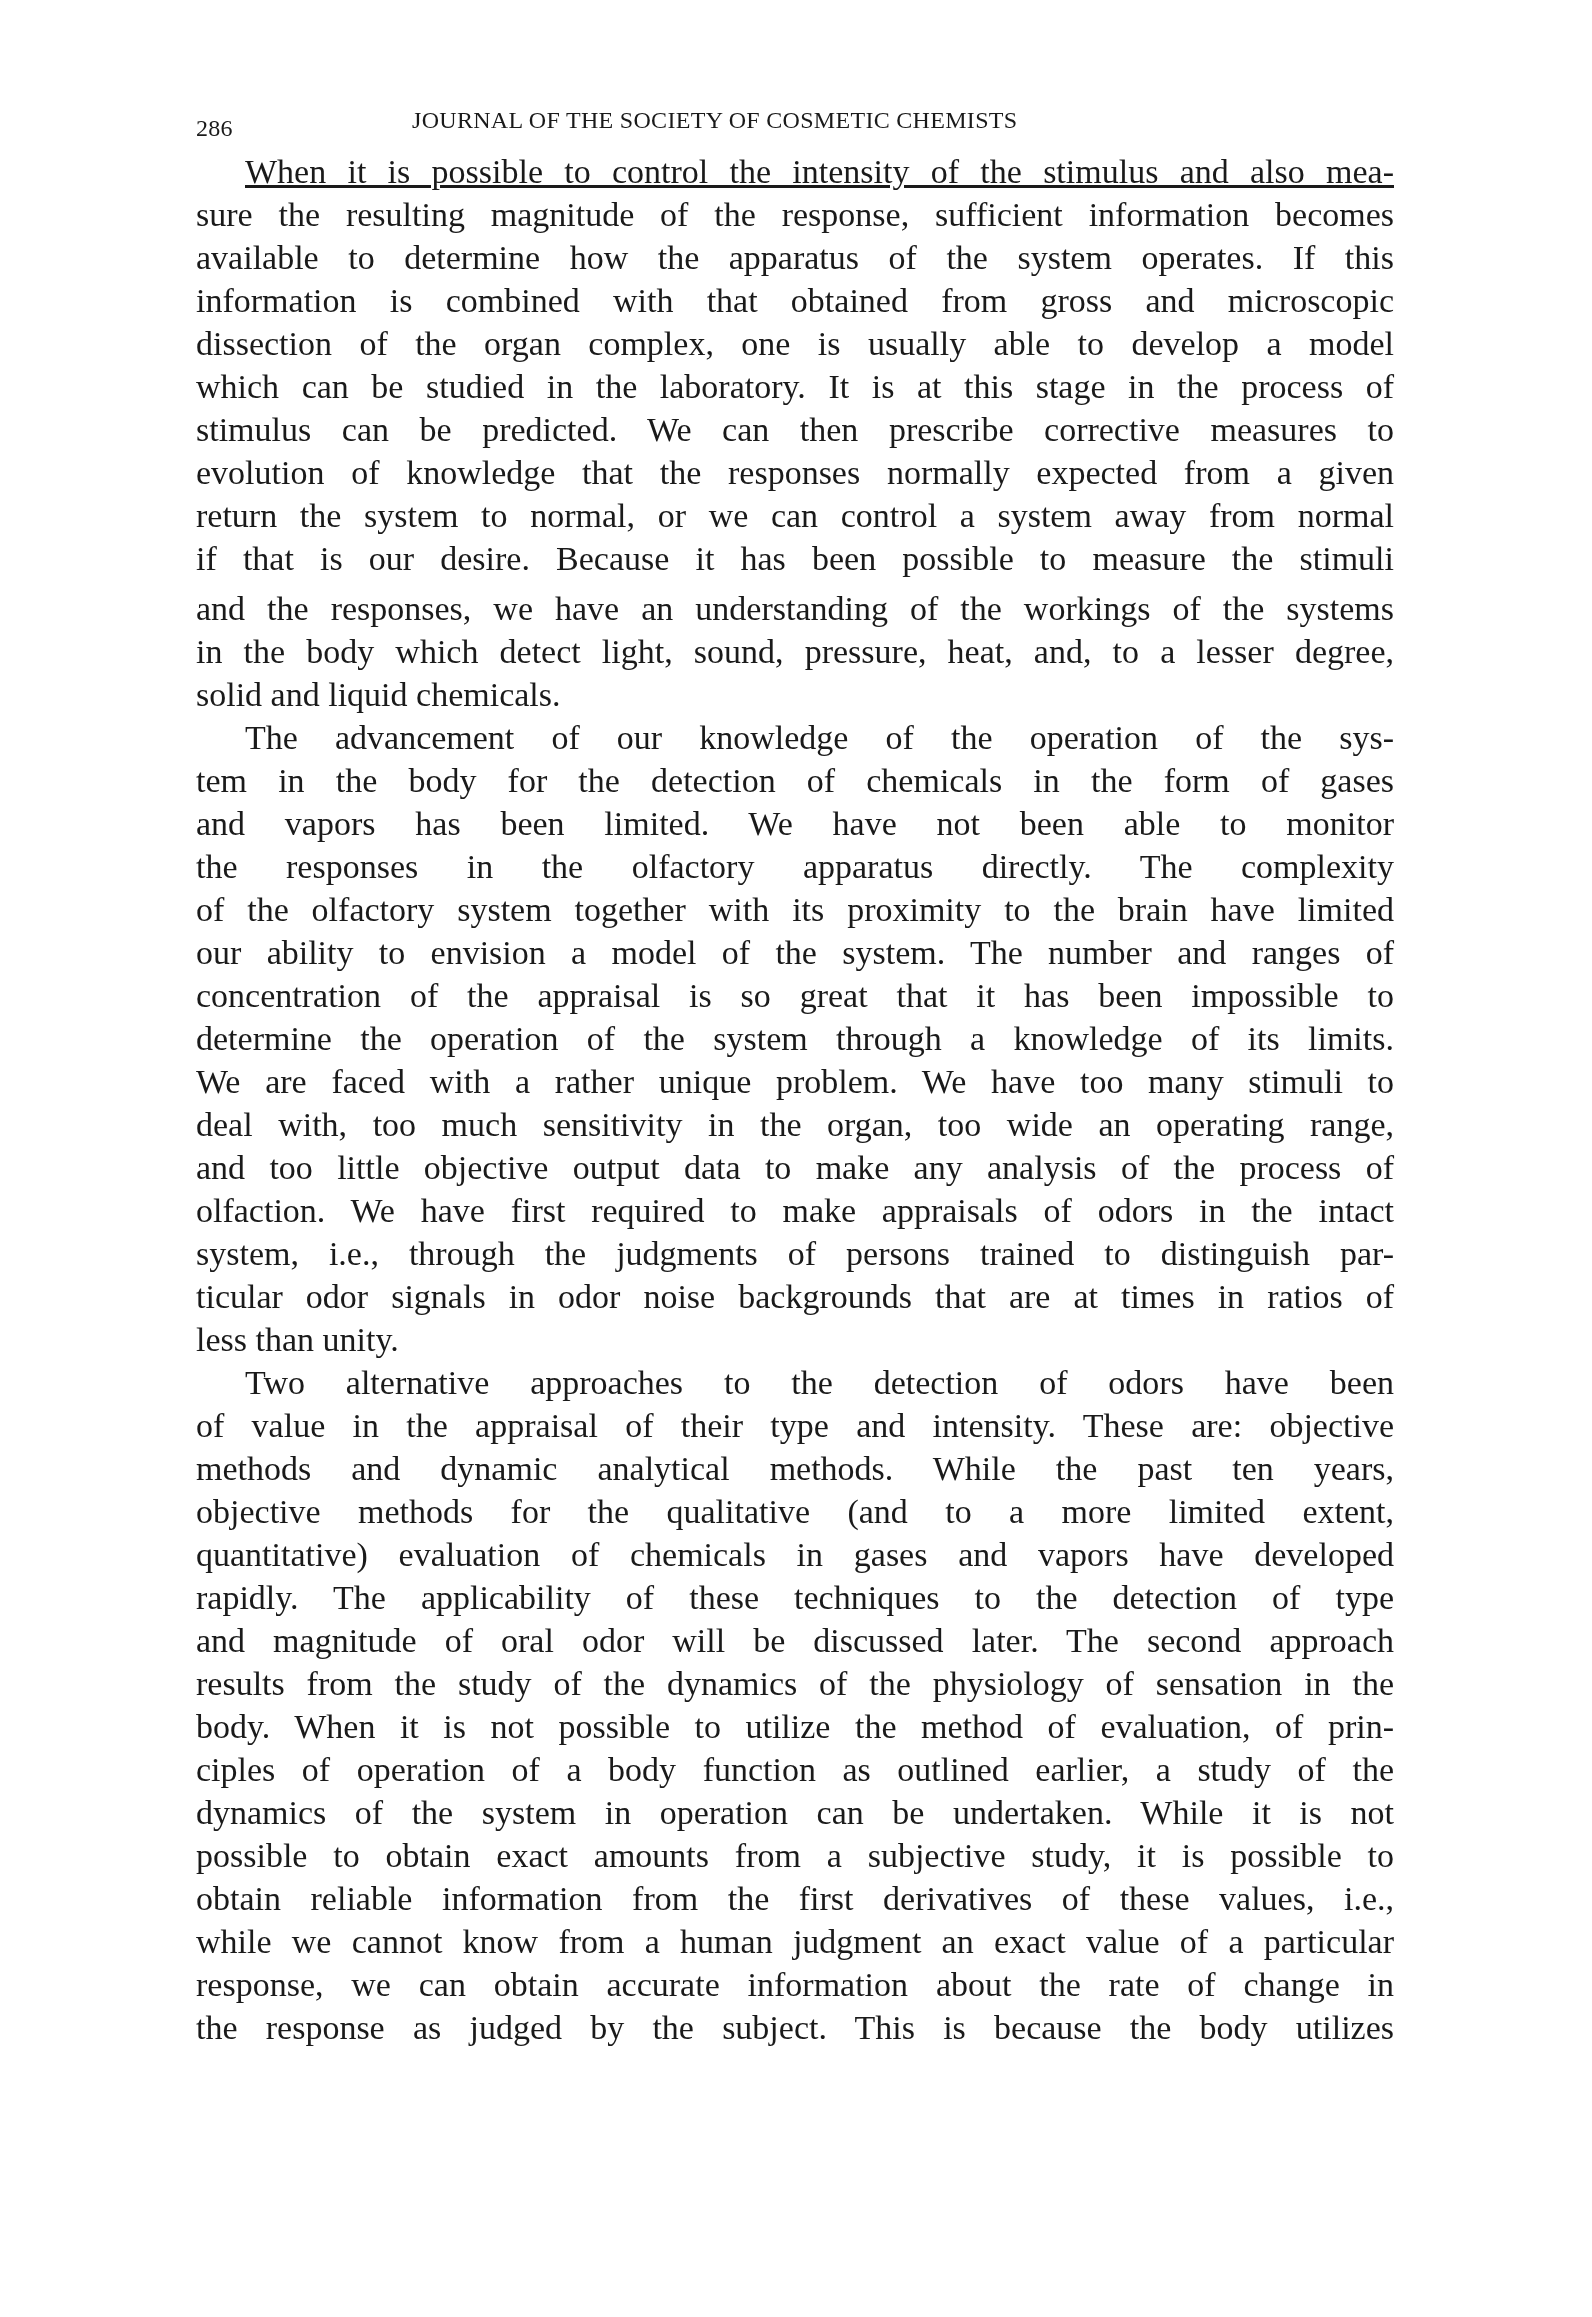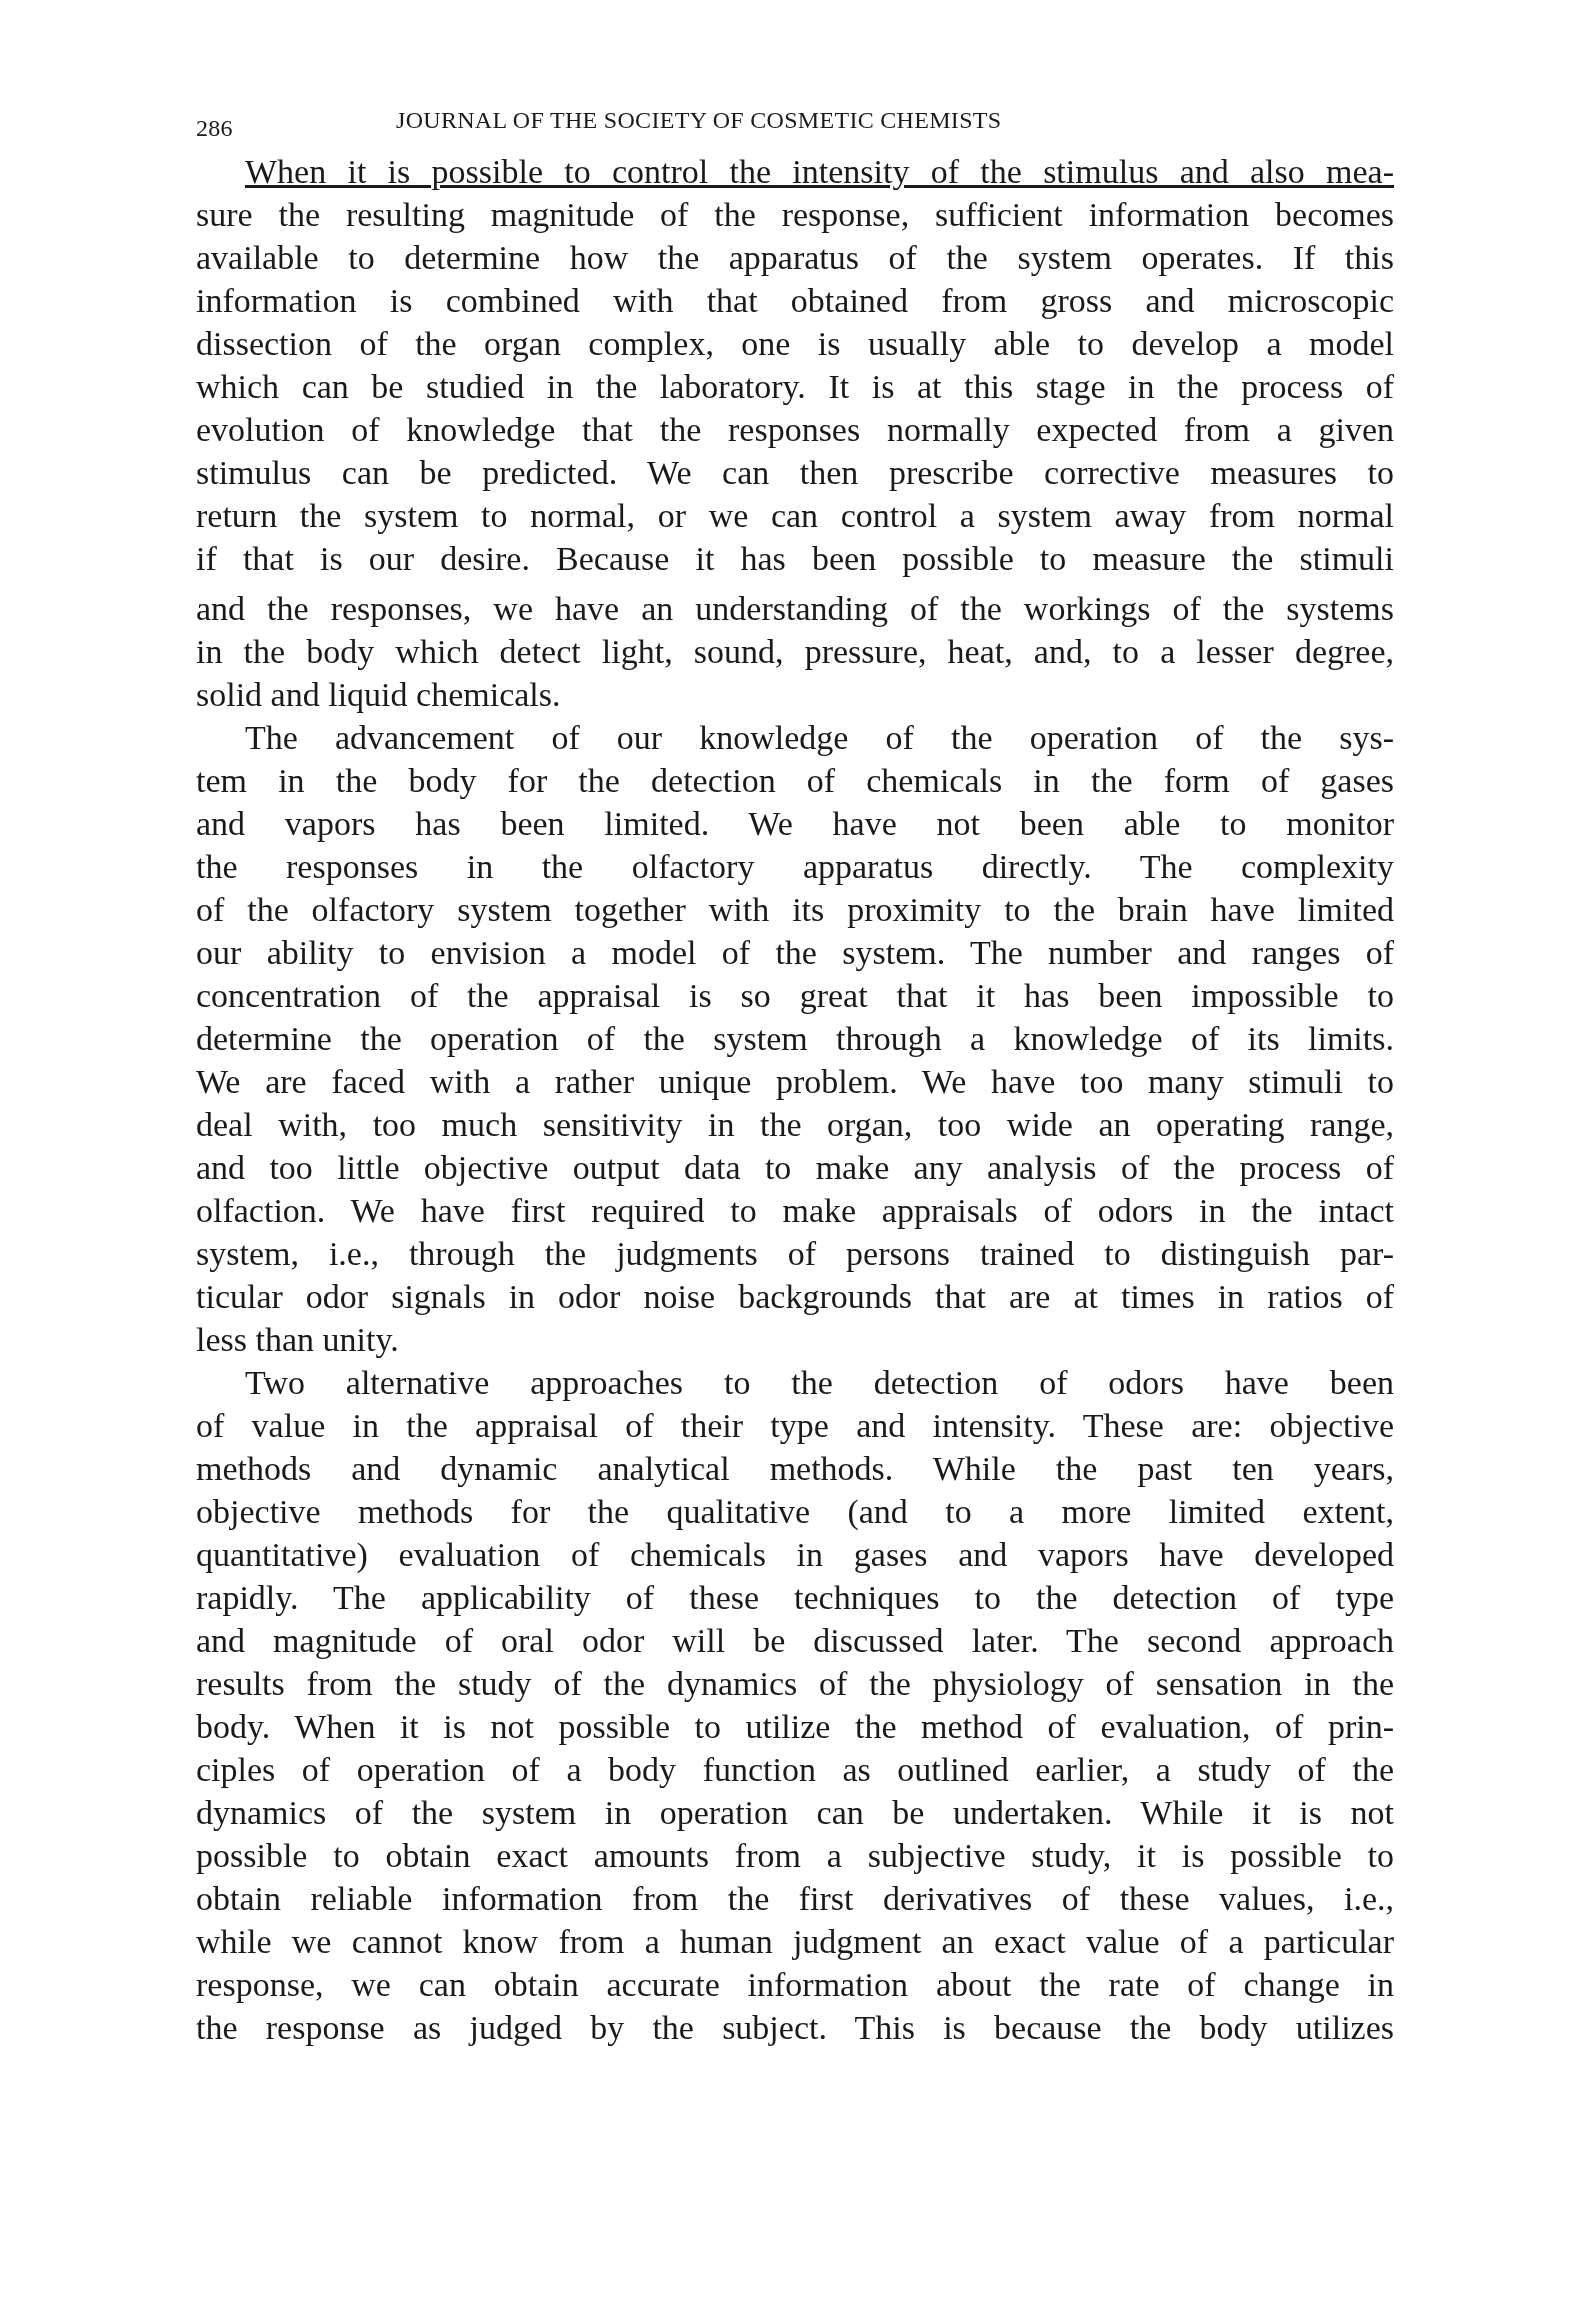--- a/index.html
+++ b/index.html
@@ -1,20 +1,20 @@
 <!DOCTYPE html>
 <html style="font-size:15px"><head>
 <meta charset="utf-8">
 <style>
   html, body { margin: 0; padding: 0; background: #ffffff; }
   body { width: 1593px; height: 2318px; position: relative; overflow: hidden; color: #1a1a1a; }
   .header { position: absolute; top: 107px; left: 196px; width: 1198px; height: 38px;
             font-family: "Liberation Serif", "DejaVu Serif", serif; font-size: 24px; letter-spacing: 0.3px; }
   .page-num { position: absolute; left: 0; top: 8px; }
-  .journal { position: absolute; left: 200px; top: 0; }
+  .journal { position: absolute; left: 216px; top: 0; }
   .body-text { position: absolute; top: 150px; left: 196px; width: 1198px;
                font-family: "Liberation Serif", "DejaVu Serif", serif; font-size: 34px; line-height: 43px; }
   .line { display: block; text-align: justify; text-align-last: justify; white-space: nowrap; height: 43px; }
   .line.last { text-align-last: left; }
   .line.indent { text-indent: 49px; }
 </style>
 </head>
 <body>
 
 <div class="header">
@@ -23,22 +23,22 @@
 </div>
 
 <div class="body-text">
   <div id="para-0" class="paragraph">
       <span class="line indent" style="white-space: normal; text-decoration: underline;">When it is possible to control the intensity of the stimulus and also mea-</span>
       <span class="line" style="white-space: normal;">sure the resulting magnitude of the response, sufficient information becomes</span>
       <span class="line" style="white-space: normal;">available to determine how the apparatus of the system operates. If this</span>
       <span class="line" style="white-space: normal;">information is combined with that obtained from gross and microscopic</span>
       <span class="line" style="white-space: normal;">dissection of the organ complex, one is usually able to develop a model</span>
       <span class="line" style="white-space: normal;">which can be studied in the laboratory. It is at this stage in the process of</span>
+      <span class="line" style="white-space: normal;">stimulus can be predicted. We can then prescribe corrective measures to</span>
       <span class="line" style="white-space: normal;">evolution of knowledge that the responses normally expected from a given</span>
-      <span class="line" style="white-space: normal;">stimulus can be predicted. We can then prescribe corrective measures to</span>
       <span class="line" style="white-space: normal;">return the system to normal, or we can control a system away from normal</span>
       <span class="line" style="white-space: normal;">if that is our desire. Because it has been possible to measure the stimuli</span>
       <span class="line" style="white-space: normal; margin-top: 7px;">and the responses, we have an understanding of the workings of the systems</span>
       <span class="line" style="white-space: normal;">in the body which detect light, sound, pressure, heat, and, to a lesser degree,</span>
       <span class="line last" style="white-space: normal;">solid and liquid chemicals.</span>
     </div>
   <div id="para-1" class="paragraph">
       <span class="line indent" style="white-space: normal;">The advancement of our knowledge of the operation of the sys-</span>
       <span class="line" style="white-space: normal;">tem in the body for the detection of chemicals in the form of gases</span>
       <span class="line" style="white-space: normal;">and vapors has been limited. We have not been able to monitor</span>

